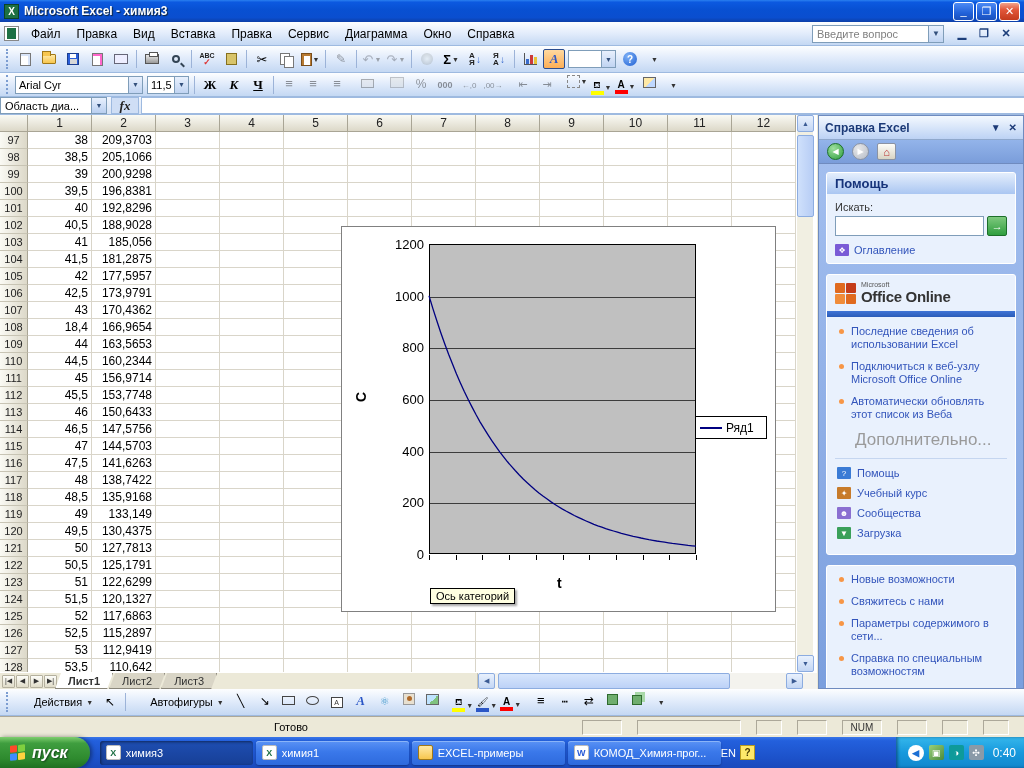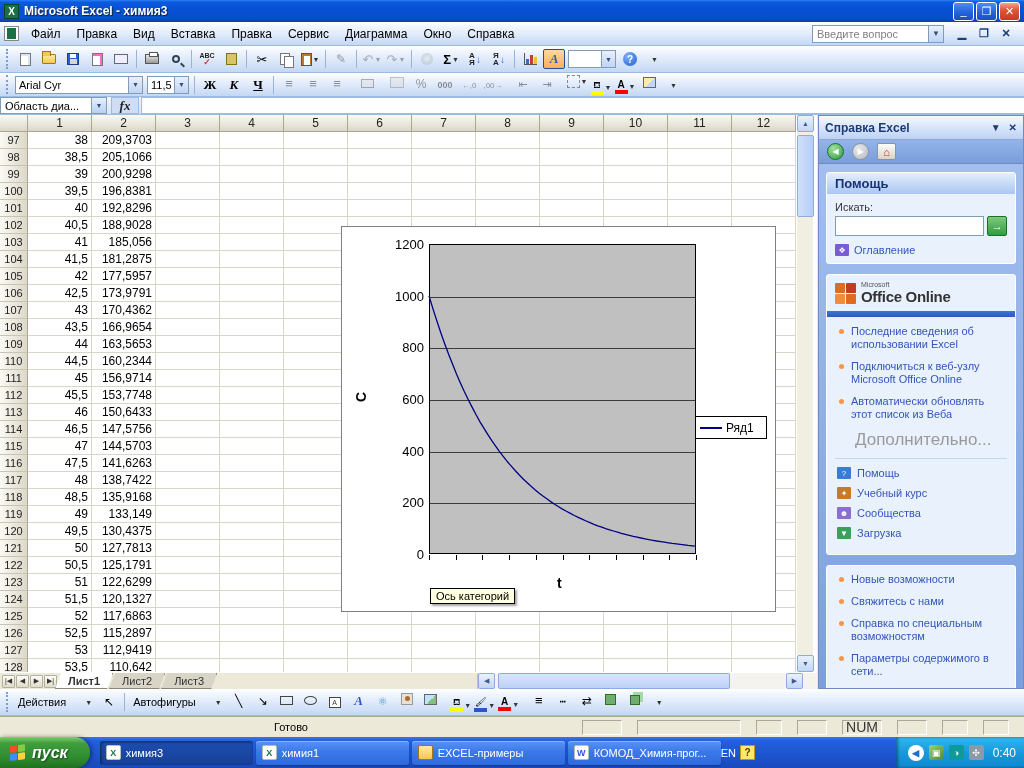--- a/index.html
+++ b/index.html
@@ -173,26 +173,26 @@
   .brandtxt b{font-size:15px;color:#333;letter-spacing:-.3px;}
   .bluebar{height:6px;background:linear-gradient(180deg,#3f74d6,#2b5cb8);margin:2px 0 6px 0;}
   .bullets{list-style:none;margin:0;padding:0 4px;}
   .bullets li{display:flex;gap:7px;font-size:11px;color:#3355bb;line-height:13px;margin-bottom:9px;}
   .bullets li:before{content:"";min-width:5px;height:5px;border-radius:50%;background:#f79646;margin-top:4px;}
   .morelink{color:#9a9a9a;font-size:17px;padding:0 4px;margin:2px 0 8px 16px;}
   .carddiv{height:1px;background:#c5d6f0;margin:4px 0 8px 0;}
   .ilink{display:flex;align-items:center;gap:6px;color:#3355bb;font-size:11px;margin:0 2px 8px 2px;}
   
   #drawbar{top:689px;height:27px;}
-  .tlabel{font-size:11px;color:#000;padding:2px 5px;display:inline-flex;align-items:center;gap:18px;}
+  .tlabel{font-size:11px;color:#000;padding:2px 5px;display:inline-flex;align-items:center;gap:3px;margin-left:16px;}
   .statusbar{position:absolute;left:0;top:716px;width:1024px;height:21px;background:#ece9d8;border-top:1px solid #aca899;
     display:flex;align-items:center;font-size:11px;color:#000;}
   .statusbar .ready{padding-left:0;flex:1;text-align:center;}
   .spanel{height:15px;border:1px solid;border-color:#aca899 #fff #fff #aca899;margin-right:15px;
-    display:inline-flex;align-items:center;justify-content:center;font-size:14px;color:#333;}
+    display:inline-flex;align-items:center;justify-content:center;font-size:10px;color:#333;}
   
   .taskbar{position:absolute;left:0;top:737px;width:1024px;height:31px;
     background:linear-gradient(180deg,#3a76e8 0%,#2360dd 12%,#1c51c9 70%,#1a49bc 100%);display:flex;align-items:center;}
   .startbtn{height:31px;padding:0 22px 0 10px;border-radius:0 16px 16px 0;display:flex;align-items:center;gap:6px;
     background:linear-gradient(180deg,#7fce6f 0%,#3f9e3f 20%,#2e8a2e 70%,#1f7021 100%);
     box-shadow:2px 0 4px rgba(0,0,0,.4);color:#fff;font-weight:bold;font-style:italic;font-size:16px;text-shadow:1px 1px 2px #14421a;}
   .winflag{width:16px;height:16px;display:grid;grid-template-columns:7px 7px;grid-template-rows:7px 7px;gap:1px;transform:skewY(-6deg);}
   .winflag i{border-radius:1px;} .winflag i:nth-child(1){background:#ff4a2a;} .winflag i:nth-child(2){background:#7fcf3f;}
   .winflag i:nth-child(3){background:#3f8cff;} .winflag i:nth-child(4){background:#ffd23f;}
   .taskwins{display:flex;gap:3px;margin-left:10px;}
@@ -599,21 +599,21 @@
           <span class="cell"></span>
           <span class="cell"></span>
           <span class="cell"></span>
           <span class="cell"></span>
           <span class="cell"></span>
           <span class="cell"></span>
           <span class="cell"></span>
         </div>
         <div class="grow" style="top: 204px;">
           <span class="rhead">108</span>
-          <span class="cell">43,5</span>
+          <span class="cell">18,4</span>
           <span class="cell">166,9654</span>
           <span class="cell"></span>
           <span class="cell"></span>
           <span class="cell"></span>
           <span class="cell"></span>
           <span class="cell"></span>
           <span class="cell"></span>
           <span class="cell"></span>
           <span class="cell"></span>
           <span class="cell"></span>
@@ -1071,24 +1071,24 @@
       <div class="card">
         <div class="card-b">
             <ul class="bullets" id="seealso">
               <li>
                 <span>Новые возможности</span>
               </li>
               <li>
                 <span>Свяжитесь с нами</span>
               </li>
               <li>
-                <span>Справка по специальным возможностям</span>
+                <span>Параметры содержимого в сети...</span>
               </li>
               <li>
-                <span>Параметры содержимого в сети...</span>
+                <span>Справка по специальным возможностям</span>
               </li>
             </ul>
           </div>
       </div>
     </div>
   </div>
 
   <div class="toolbar" id="drawbar">
     <span class="grip"></span>
     <span class="tlabel">

